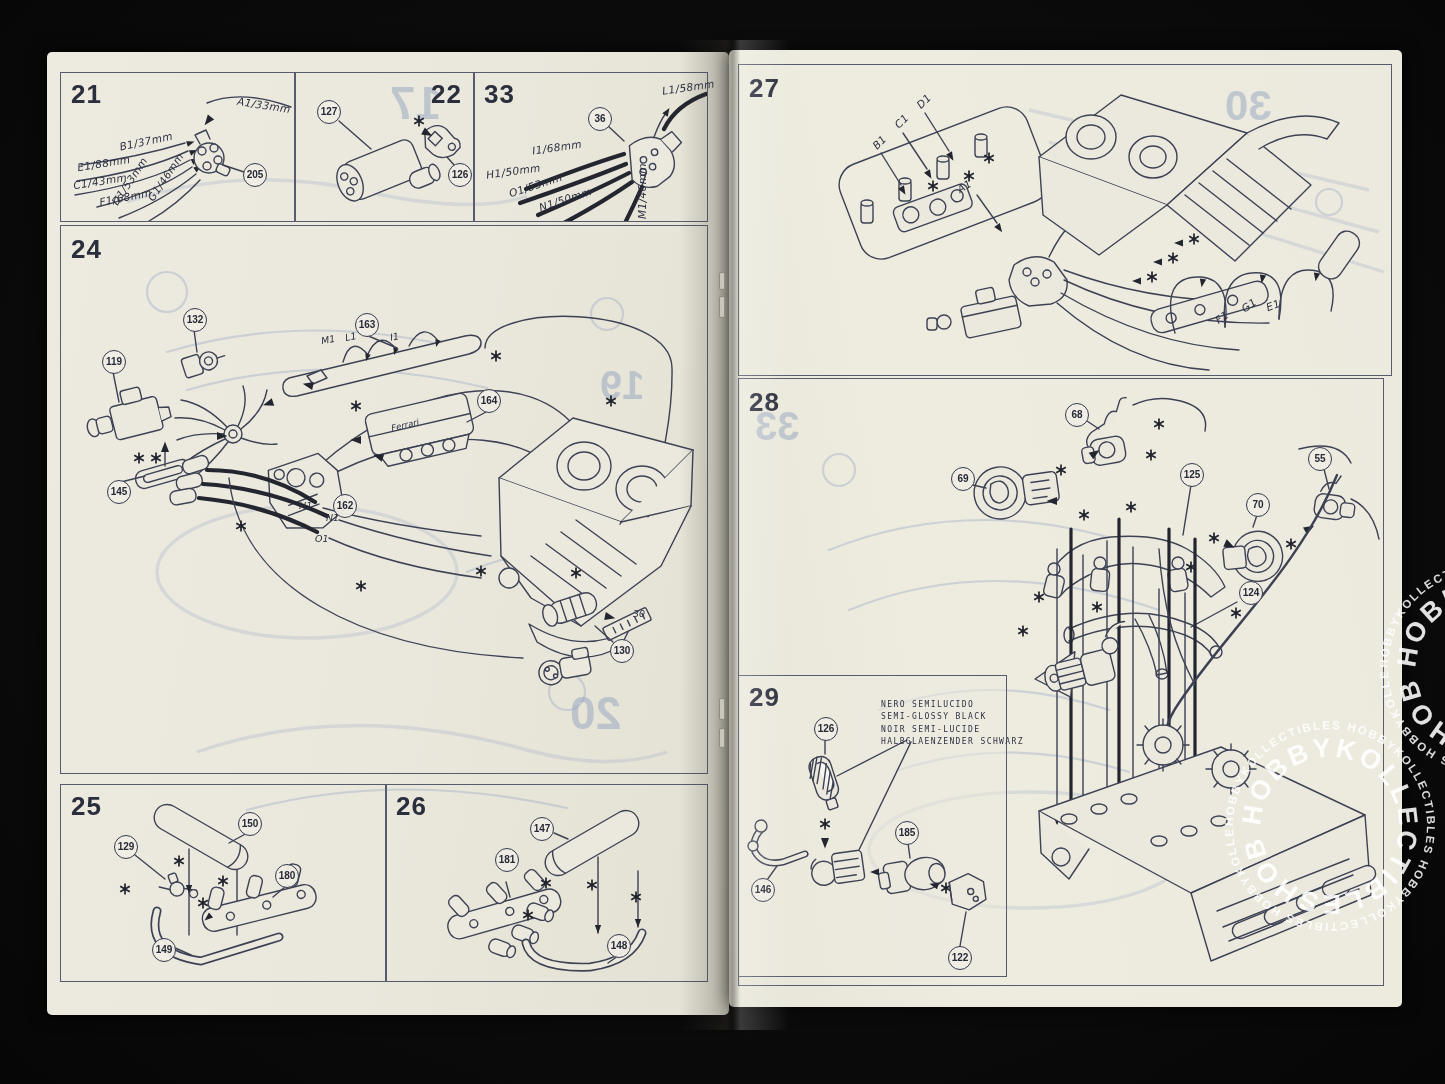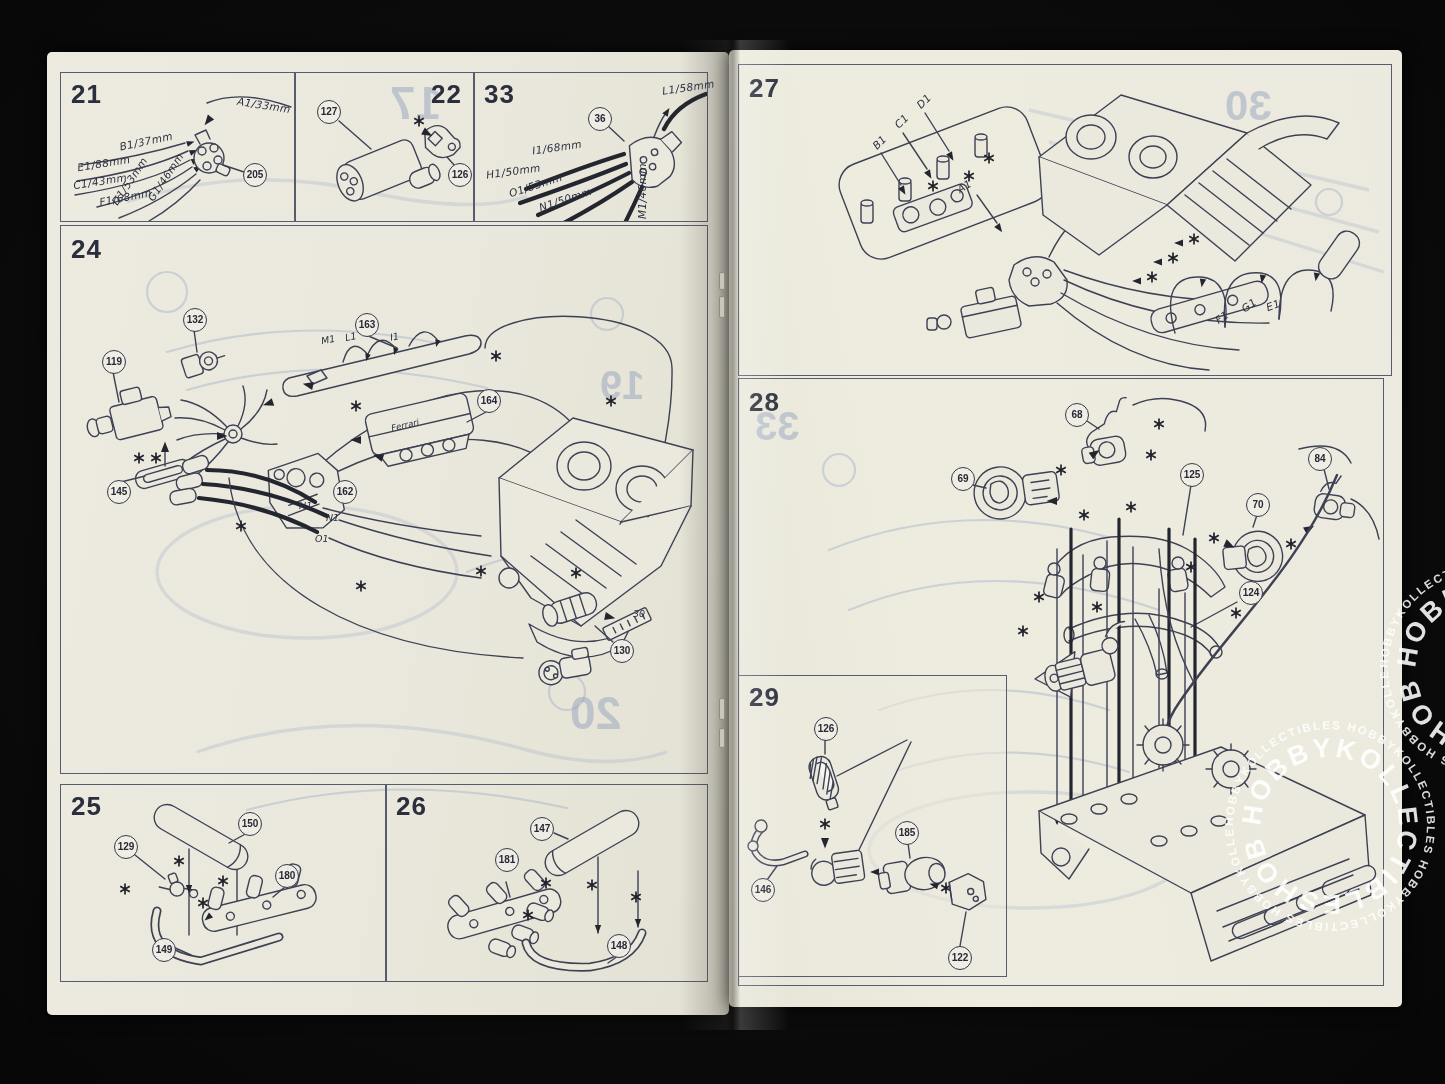--- a/index.html
+++ b/index.html
@@ -299,21 +299,21 @@
     <span class="slabel" style="left:238px;top:274px">H1</span>
     <span class="slabel" style="left:265px;top:286px">N1</span>
     <span class="slabel" style="left:254px;top:307px">O1</span>
     <span class="slabel" style="left:572px;top:382px">30</span>
     <span class="slabel" style="left:330px;top:194px;transform:rotate(-13deg);font-size:8.5px">Ferrari</span>
     <div class="callout" style="left:41px;top:124px">119</div>
     <div class="callout" style="left:122px;top:82px">132</div>
     <div class="callout" style="left:46px;top:254px">145</div>
     <div class="callout" style="left:294px;top:87px">163</div>
     <div class="callout" style="left:416px;top:163px">164</div>
-    <div class="callout" style="left:272px;top:254px">162</div>
+    <div class="callout" style="left:272px;top:268px">162</div>
     <div class="callout" style="left:549px;top:413px">130</div>
   </div>
 
   <div class="panel" style="left:13px;top:732px;width:325px;height:196px">
     <svg class="art" width="325" height="196">
       <path class="ln" d="M128 64 V150 M176 78 V150"></path>
       <g transform="translate(140,52) rotate(30)" class="fw">
         <rect x="-52" y="-13" width="104" height="26" rx="13"></rect>
             <path class="ln" d="M38 -13 Q46 0 38 13"></path>
       </g>
@@ -651,21 +651,21 @@
       <g class="fw" transform="translate(492,390)">
         <circle r="19"></circle>
             <circle r="8"></circle>
         <path class="ln" d="M0 -19 V-25 M13 -13 l4 -5 M19 0 h6 M13 13 l4 5 M0 19 v6 M-13 13 l-4 5 M-19 0 h-6 M-13 -13 l-4 -5"></path>
       </g>
     </svg>
     <div class="pnum" style="left:10px;top:10px">28</div>
     <div class="callout" style="left:326px;top:24px">68</div>
     <div class="callout" style="left:212px;top:88px">69</div>
     <div class="callout" style="left:441px;top:84px">125</div>
-    <div class="callout" style="left:569px;top:68px">84</div>
+    <div class="callout" style="left:569px;top:68px">55</div>
     <div class="callout" style="left:507px;top:114px">70</div>
     <div class="callout" style="left:500px;top:202px">124</div>
   </div>
 
   <div class="panel" style="left:9px;top:625px;width:267px;height:300px;background:rgba(236,234,222,.55)">
     <svg class="art" width="267" height="300">
       <path class="ln" d="M168 64 L98 100 M172 66 L118 178"></path>
 
       <g transform="translate(86,106) rotate(-18)" class="fw">
         <rect x="-11" y="-26" width="22" height="44" rx="10"></rect>
@@ -706,20 +706,26 @@
 
       <g transform="translate(228,218) rotate(-8)" class="fw">
         <path d="M-16 -14 L4 -20 L18 -10 L18 8 L0 16 L-16 8 Z"></path>
         <circle cx="4" cy="-2" r="3"></circle>
             <circle cx="8" cy="6" r="2.5"></circle>
             <path d="M-16 -14 L-16 4"></path>
       </g>
       <line class="ln" x1="221" y1="270" x2="227" y2="236"></line>
     </svg>
     <div class="pnum" style="left:10px;top:8px">29</div>
+    <div class="pnote" style="left:142px;top:23px">
+      <div>NERO SEMILUCIDO</div>
+      <div>SEMI-GLOSSY BLACK</div>
+      <div>NOIR SEMI-LUCIDE</div>
+      <div>HALBGLAENZENDER SCHWARZ</div>
+    </div>
     <div class="callout" style="left:75px;top:41px">126</div>
     <div class="callout" style="left:156px;top:145px">185</div>
     <div class="callout" style="left:12px;top:202px">146</div>
     <div class="callout" style="left:209px;top:270px">122</div>
   </div>
 </div>
 
 <div id="fold"></div>
 <div class="staple" style="left:719px;top:272px;height:16px"></div>
 <div class="staple" style="left:719px;top:296px;height:20px"></div>

